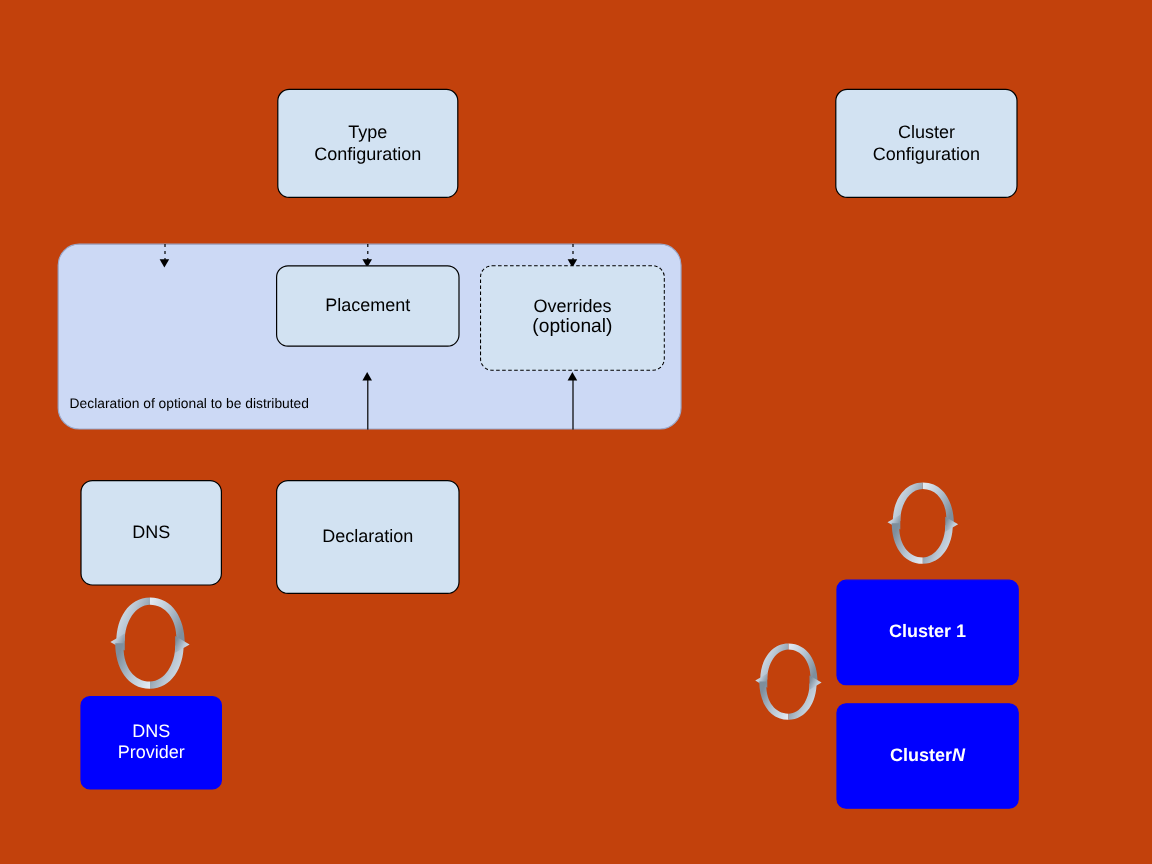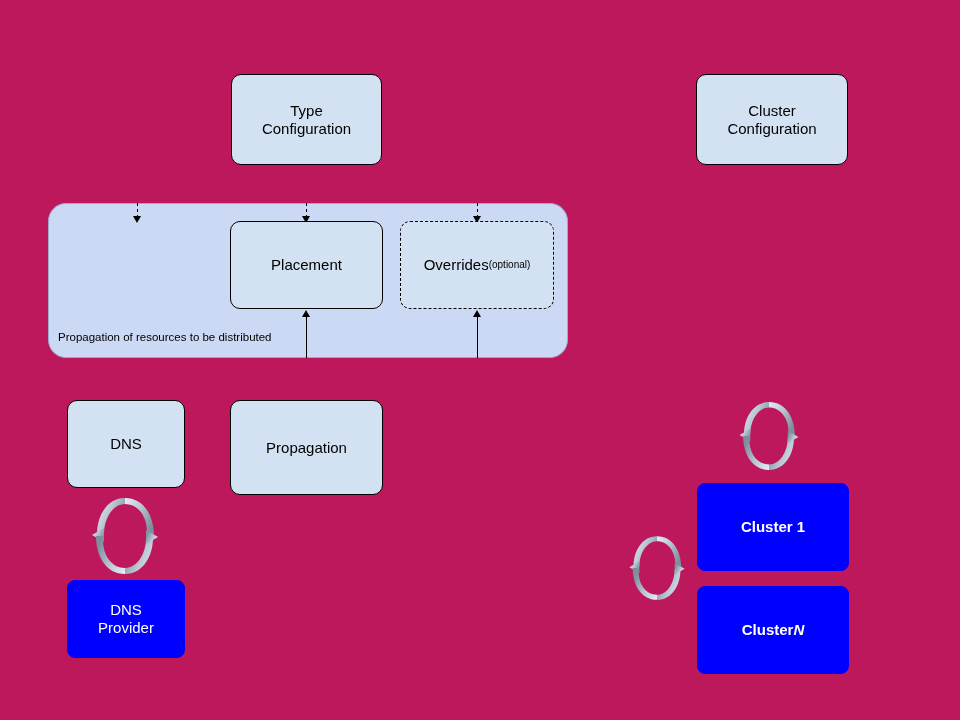--- a/index.html
+++ b/index.html
@@ -4,21 +4,21 @@
 <style>
   html, body {
     margin: 0;
     padding: 0;
     background: #000000;
   }
   #stage {
     position: relative;
     width: 960px;
     height: 720px;
-    background: #be185d;
+    background: #c2410c;
     overflow: hidden;
     font-family: "Liberation Sans", sans-serif;
   }
   .node {
     position: absolute;
     box-sizing: border-box;
     display: flex;
     align-items: center;
     justify-content: center;
     text-align: center;
@@ -115,28 +115,28 @@
   <div class="dash-seg" style="left:137px; top:203px; height:15px;"></div>
   <div class="arrowhead-down" style="left:133px; top:216px;"></div>
 
   <div class="dash-seg" style="left:306px; top:203px; height:15px;"></div>
   <div class="arrowhead-down" style="left:302px; top:216px;"></div>
 
   <div class="dash-seg" style="left:477px; top:203px; height:15px;"></div>
   <div class="arrowhead-down" style="left:473px; top:216px;"></div>
 
 
-  <div class="node plain" style="left:230px; top:221px; width:153px; height:88px;">Placement</div>
-
-  <div class="node dashed" style="left:400px; top:221px; width:154px; height:88px; ">
+  <div class="node plain" style="left:230px; top:221px; width:153px; height:68px;">Placement</div>
+
+  <div class="node dashed" style="left:400px; top:221px; width:154px; height:88px; flex-direction:column;">
     <span style="font-size:15px;">Overrides</span>
-    <span style="font-size:10px;">(optional)</span>
-  </div>
-
-  <div class="group-caption" style="left:58px; top:331px;">Propagation of resources to be distributed</div>
+    <span style="font-size:16px;">(optional)</span>
+  </div>
+
+  <div class="group-caption" style="left:58px; top:331px;">Declaration of optional to be distributed</div>
 
   <div class="vline" style="left:306px; top:316px; height:42px;"></div>
   <div class="arrowhead-up" style="left:302px; top:310px;"></div>
 
   <div class="vline" style="left:477px; top:316px; height:42px;"></div>
   <div class="arrowhead-up" style="left:473px; top:310px;"></div>
 
   <div class="node" style="left:67px; top:400px; width:118px; height:88px;">DNS</div>
 
   <div class="sync-icon" style="left:88px; top:492px; width:74px; height:88px;">
@@ -159,21 +159,21 @@
       <path d="M16 36 L 16 50 L 4 43 Z" fill="url(#gsilver1)"></path>
       <path d="M37 82 C 18 82 8 64 8 44 L 15 44 L 15 48 C 15 64 24 76 37 76 Z" fill="url(#gsilver2)"></path>
       <path d="M37 82 C 55 82 65 64 65 46 L 58 46 C 58 62 49 76 37 76 Z" fill="url(#gsilver2)"></path>
       <path d="M58 52 L 58 38 L 70 45 Z" fill="url(#gsilver2)"></path>
     </svg>
   </div>
 
   <div class="node dnsprov" style="left:67px; top:580px; width:118px; height:78px;">DNS
 Provider</div>
 
-  <div class="node" style="left:230px; top:400px; width:153px; height:95px;">Propagation</div>
+  <div class="node" style="left:230px; top:400px; width:153px; height:95px;">Declaration</div>
 
 
 
   <div class="sync-icon" style="left:626px; top:526px; width:62px; height:84px;">
     <svg width="62" height="84" viewBox="0 0 74 88">
       <path d="M37 6 C 56 6 66 24 66 44 L 59 44 L 59 40 C 59 24 50 12 37 12 Z" fill="url(#gsilver1)"></path>
       <path d="M37 6 C 19 6 9 24 9 42 L 16 42 C 16 26 25 12 37 12 Z" fill="url(#gsilver1)"></path>
       <path d="M16 36 L 16 50 L 4 43 Z" fill="url(#gsilver1)"></path>
       <path d="M37 82 C 18 82 8 64 8 44 L 15 44 L 15 48 C 15 64 24 76 37 76 Z" fill="url(#gsilver2)"></path>
       <path d="M37 82 C 55 82 65 64 65 46 L 58 46 C 58 62 49 76 37 76 Z" fill="url(#gsilver2)"></path>

